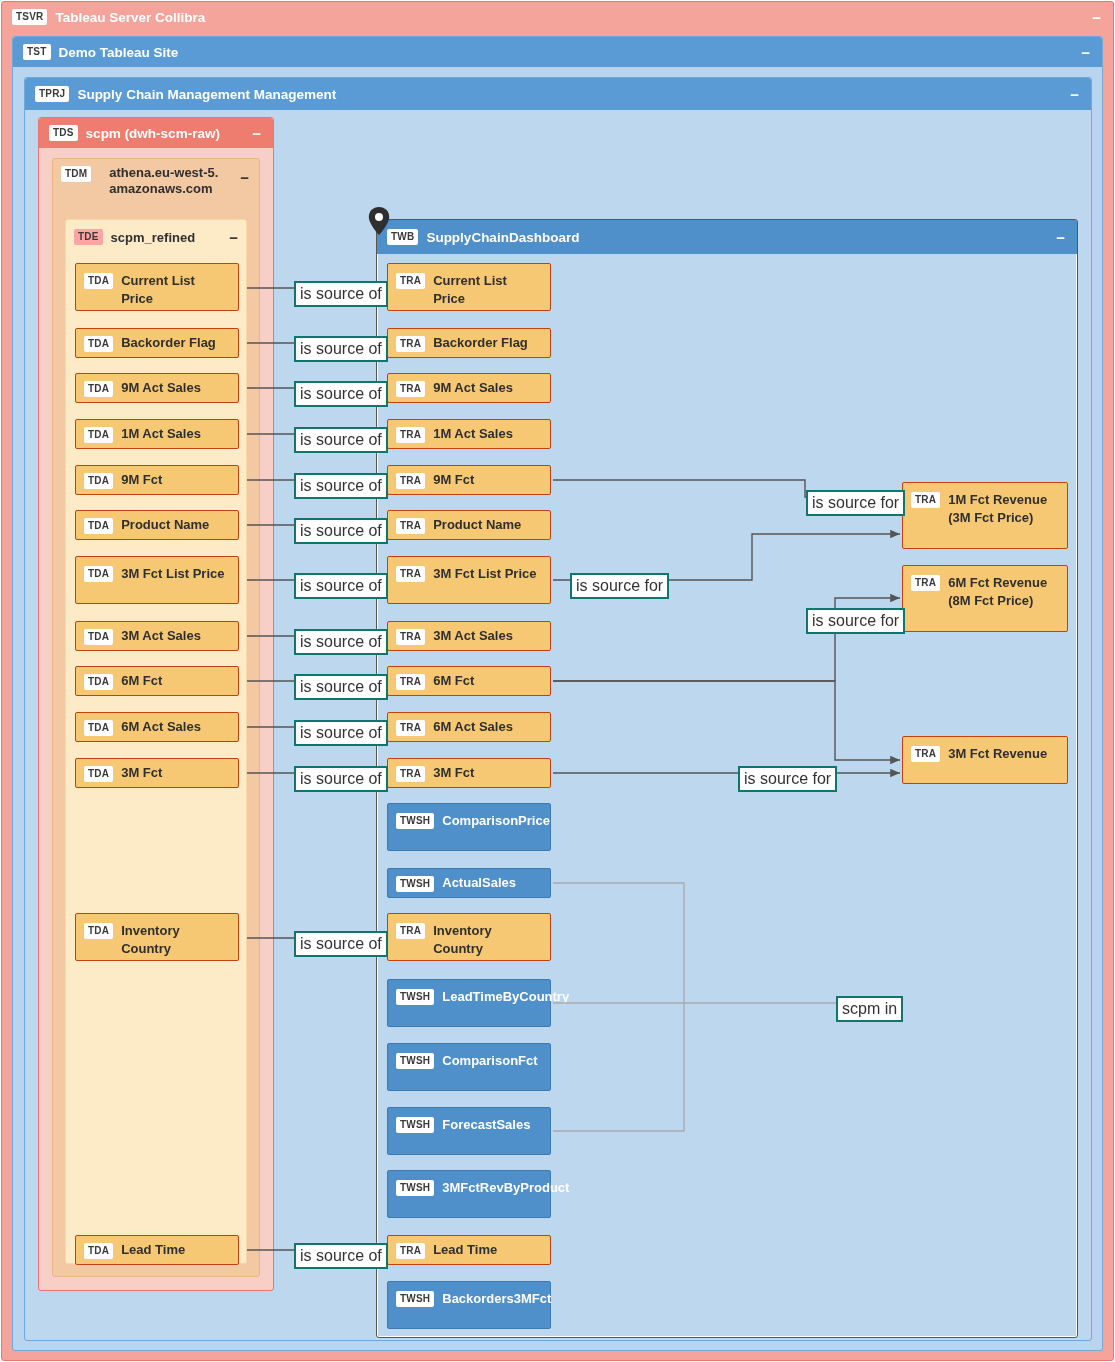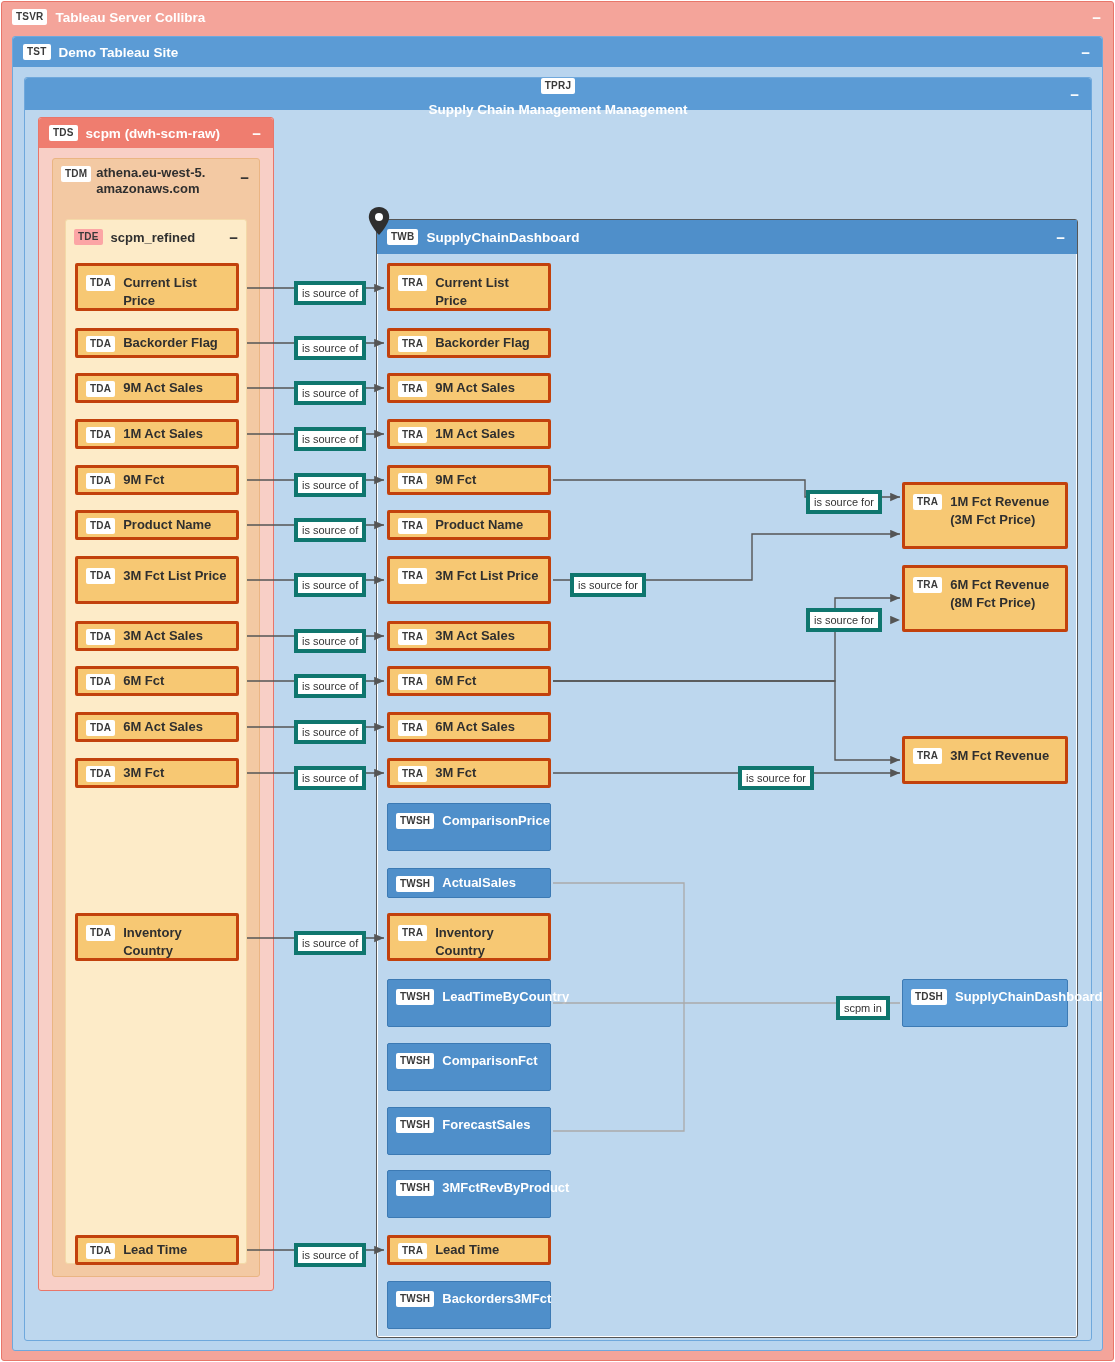--- a/index.html
+++ b/index.html
@@ -71,40 +71,40 @@
     border: 1px solid #6fa8dc;
   }
   #site > .frame-header { height: 30px; background: #5b9bd5; border-radius: 3px 3px 0 0; }
 
   
   #project {
     left: 24px; top: 77px; width: 1068px; height: 1264px;
     background: #bdd7ee;
     border: 1px solid #6fa8dc;
   }
-  #project > .frame-header { height: 32px; background: #5b9bd5; border-radius: 3px 3px 0 0; flex-direction: column; }
+  #project > .frame-header { height: 32px; background: #5b9bd5; border-radius: 3px 3px 0 0; }
 
   
   #datasource {
     left: 38px; top: 117px; width: 236px; height: 1174px;
     background: #f8cfc6;
     border: 1px solid #e8766a;
   }
   #datasource > .frame-header { height: 30px; background: #ef7d6f; border-radius: 3px 3px 0 0; color: #ffffff; }
 
   
   #dbmodel {
     left: 52px; top: 158px; width: 208px; height: 1119px;
     background: #f3c9a3;
     border: 1px solid #eab583;
   }
   #dbmodel .frame-header-2 {
     position: absolute; left: 0; top: 0; width: 100%;
     padding: 6px 10px 6px 8px;
-    display: flex; gap: 5px; align-items: flex-start;
+    display: flex; gap: 18px; align-items: flex-start;
     font-weight: bold; font-size: 13px; color: #2f2f2f;
     line-height: 1.25;
   }
   #dbmodel .frame-header-2 .badge { background: #ffffff; color: #3a3a3a; margin-top: 1px; }
 
   
   #table {
     left: 65px; top: 219px; width: 182px; height: 1045px;
     background: #fdebc8;
     border: 1px solid #f3d9a8;
@@ -140,21 +140,21 @@
     border-radius: 2px;
     font-size: 13px;
     font-weight: bold;
     line-height: 1.35;
   }
   .node .badge { margin-top: 1px; }
   .node .label { flex: 1 1 auto; }
 
   .node-attr {
     background: #f7c873;
-    border: 3px solid #c2410c;
+    border: 1px solid #c2410c;
     color: #2f2f2f;
     width: 164px;
   }
   .node-attr .badge { background: #ffffff; color: #3a3a3a; }
 
   .node-sheet {
     background: #4f8fca;
     border: 1px solid #3c7ab4;
     color: #ffffff;
     width: 164px;
@@ -166,22 +166,22 @@
     border: 1px solid #3c7ab4;
     color: #ffffff;
     width: 164px;
   }
   .node-dash .badge { background: #ffffff; color: #3a3a3a; }
 
   
   .edge-label {
     position: absolute;
     background: #ffffff;
-    border: 4px solid #0f766e;
-    font-size: 11px;
+    border: 2px solid #0f766e;
+    font-size: 16px;
     color: #333333;
     padding: 2px 4px;
     line-height: 1.1;
     white-space: nowrap;
     z-index: 6;
   }
 
   
   .pin {
     position: absolute;
@@ -437,24 +437,20 @@
   </div>
   <div class="node node-attr" style="left:902px;top:565px;height:67px;width:166px;">
     <span class="badge">TRA</span>
     <span class="label">6M Fct Revenue (8M Fct Price)</span>
   </div>
   <div class="node node-attr" style="left:902px;top:736px;height:48px;width:166px;">
     <span class="badge">TRA</span>
     <span class="label">3M Fct Revenue</span>
   </div>
 
-  <div class="node node-dash" style="left:902px;top:979px;height:48px;width:166px;">
-    <span class="badge">TDSH</span>
-    <span class="label">SupplyChainDashboard</span>
-  </div>
 
   <div class="edge-label" style="left:294px;top:281px;">is source of</div>
   <div class="edge-label" style="left:294px;top:336px;">is source of</div>
   <div class="edge-label" style="left:294px;top:381px;">is source of</div>
   <div class="edge-label" style="left:294px;top:427px;">is source of</div>
   <div class="edge-label" style="left:294px;top:473px;">is source of</div>
   <div class="edge-label" style="left:294px;top:518px;">is source of</div>
   <div class="edge-label" style="left:294px;top:573px;">is source of</div>
   <div class="edge-label" style="left:294px;top:629px;">is source of</div>
   <div class="edge-label" style="left:294px;top:674px;">is source of</div>

